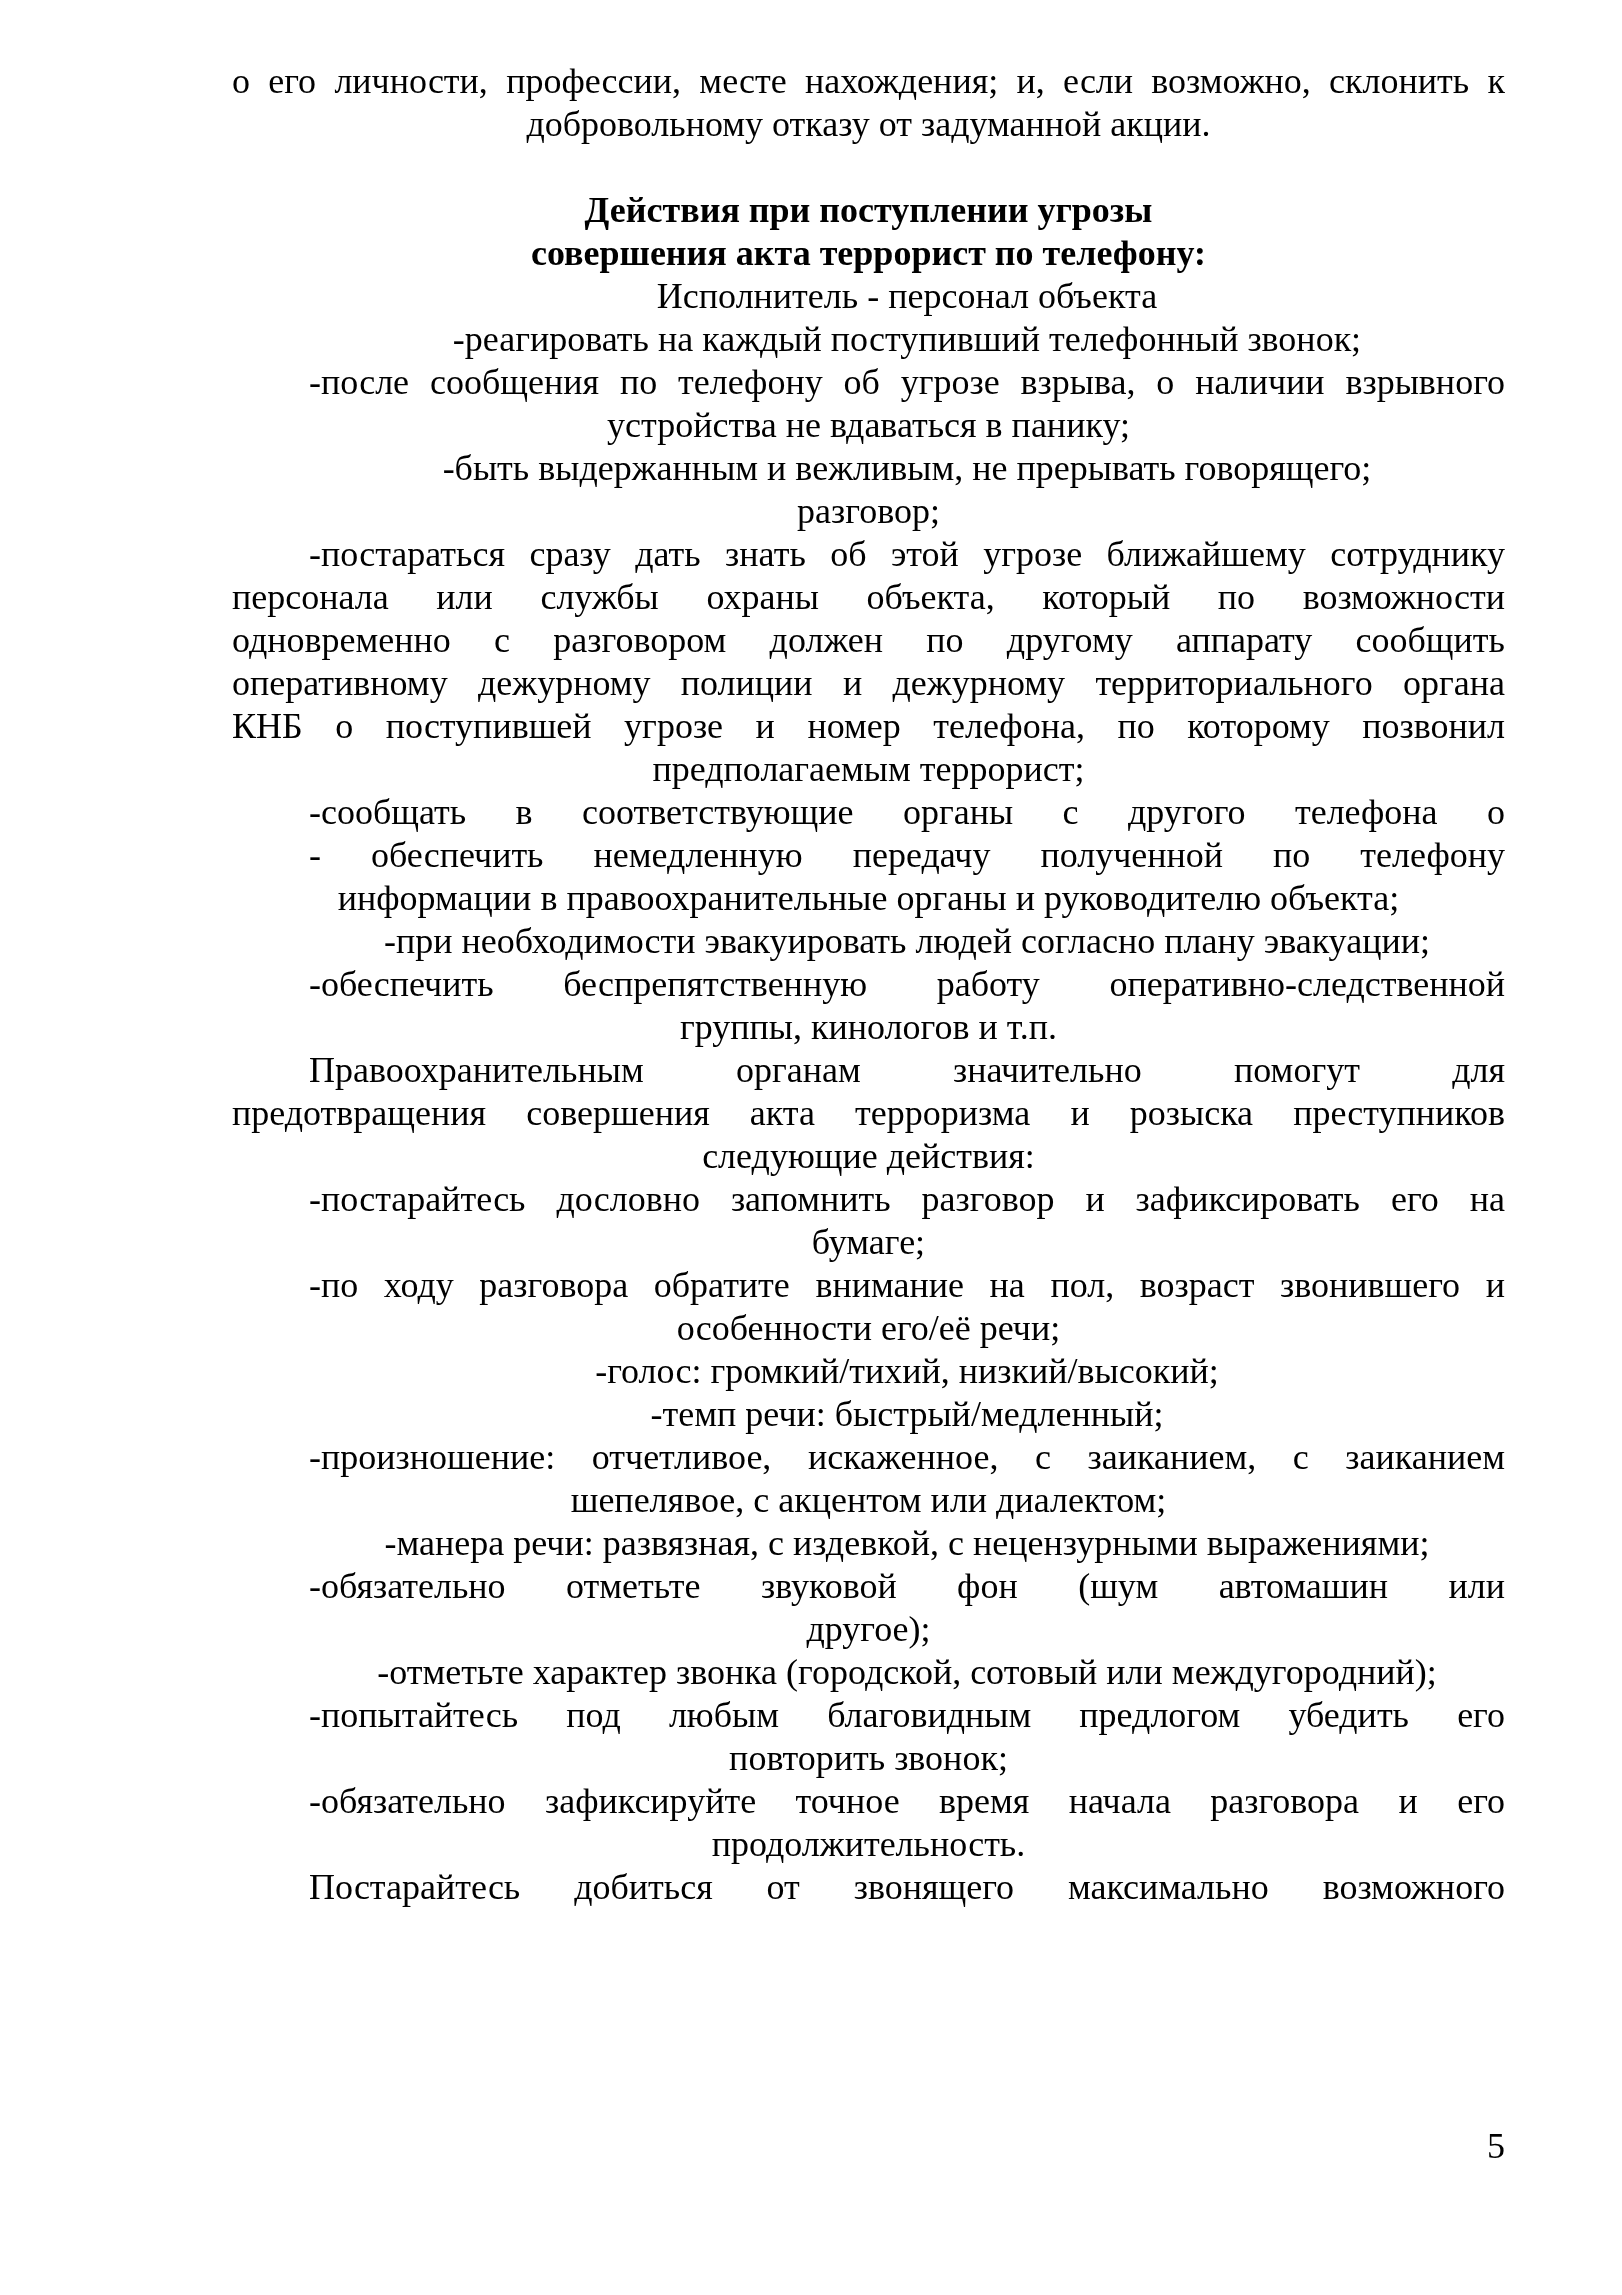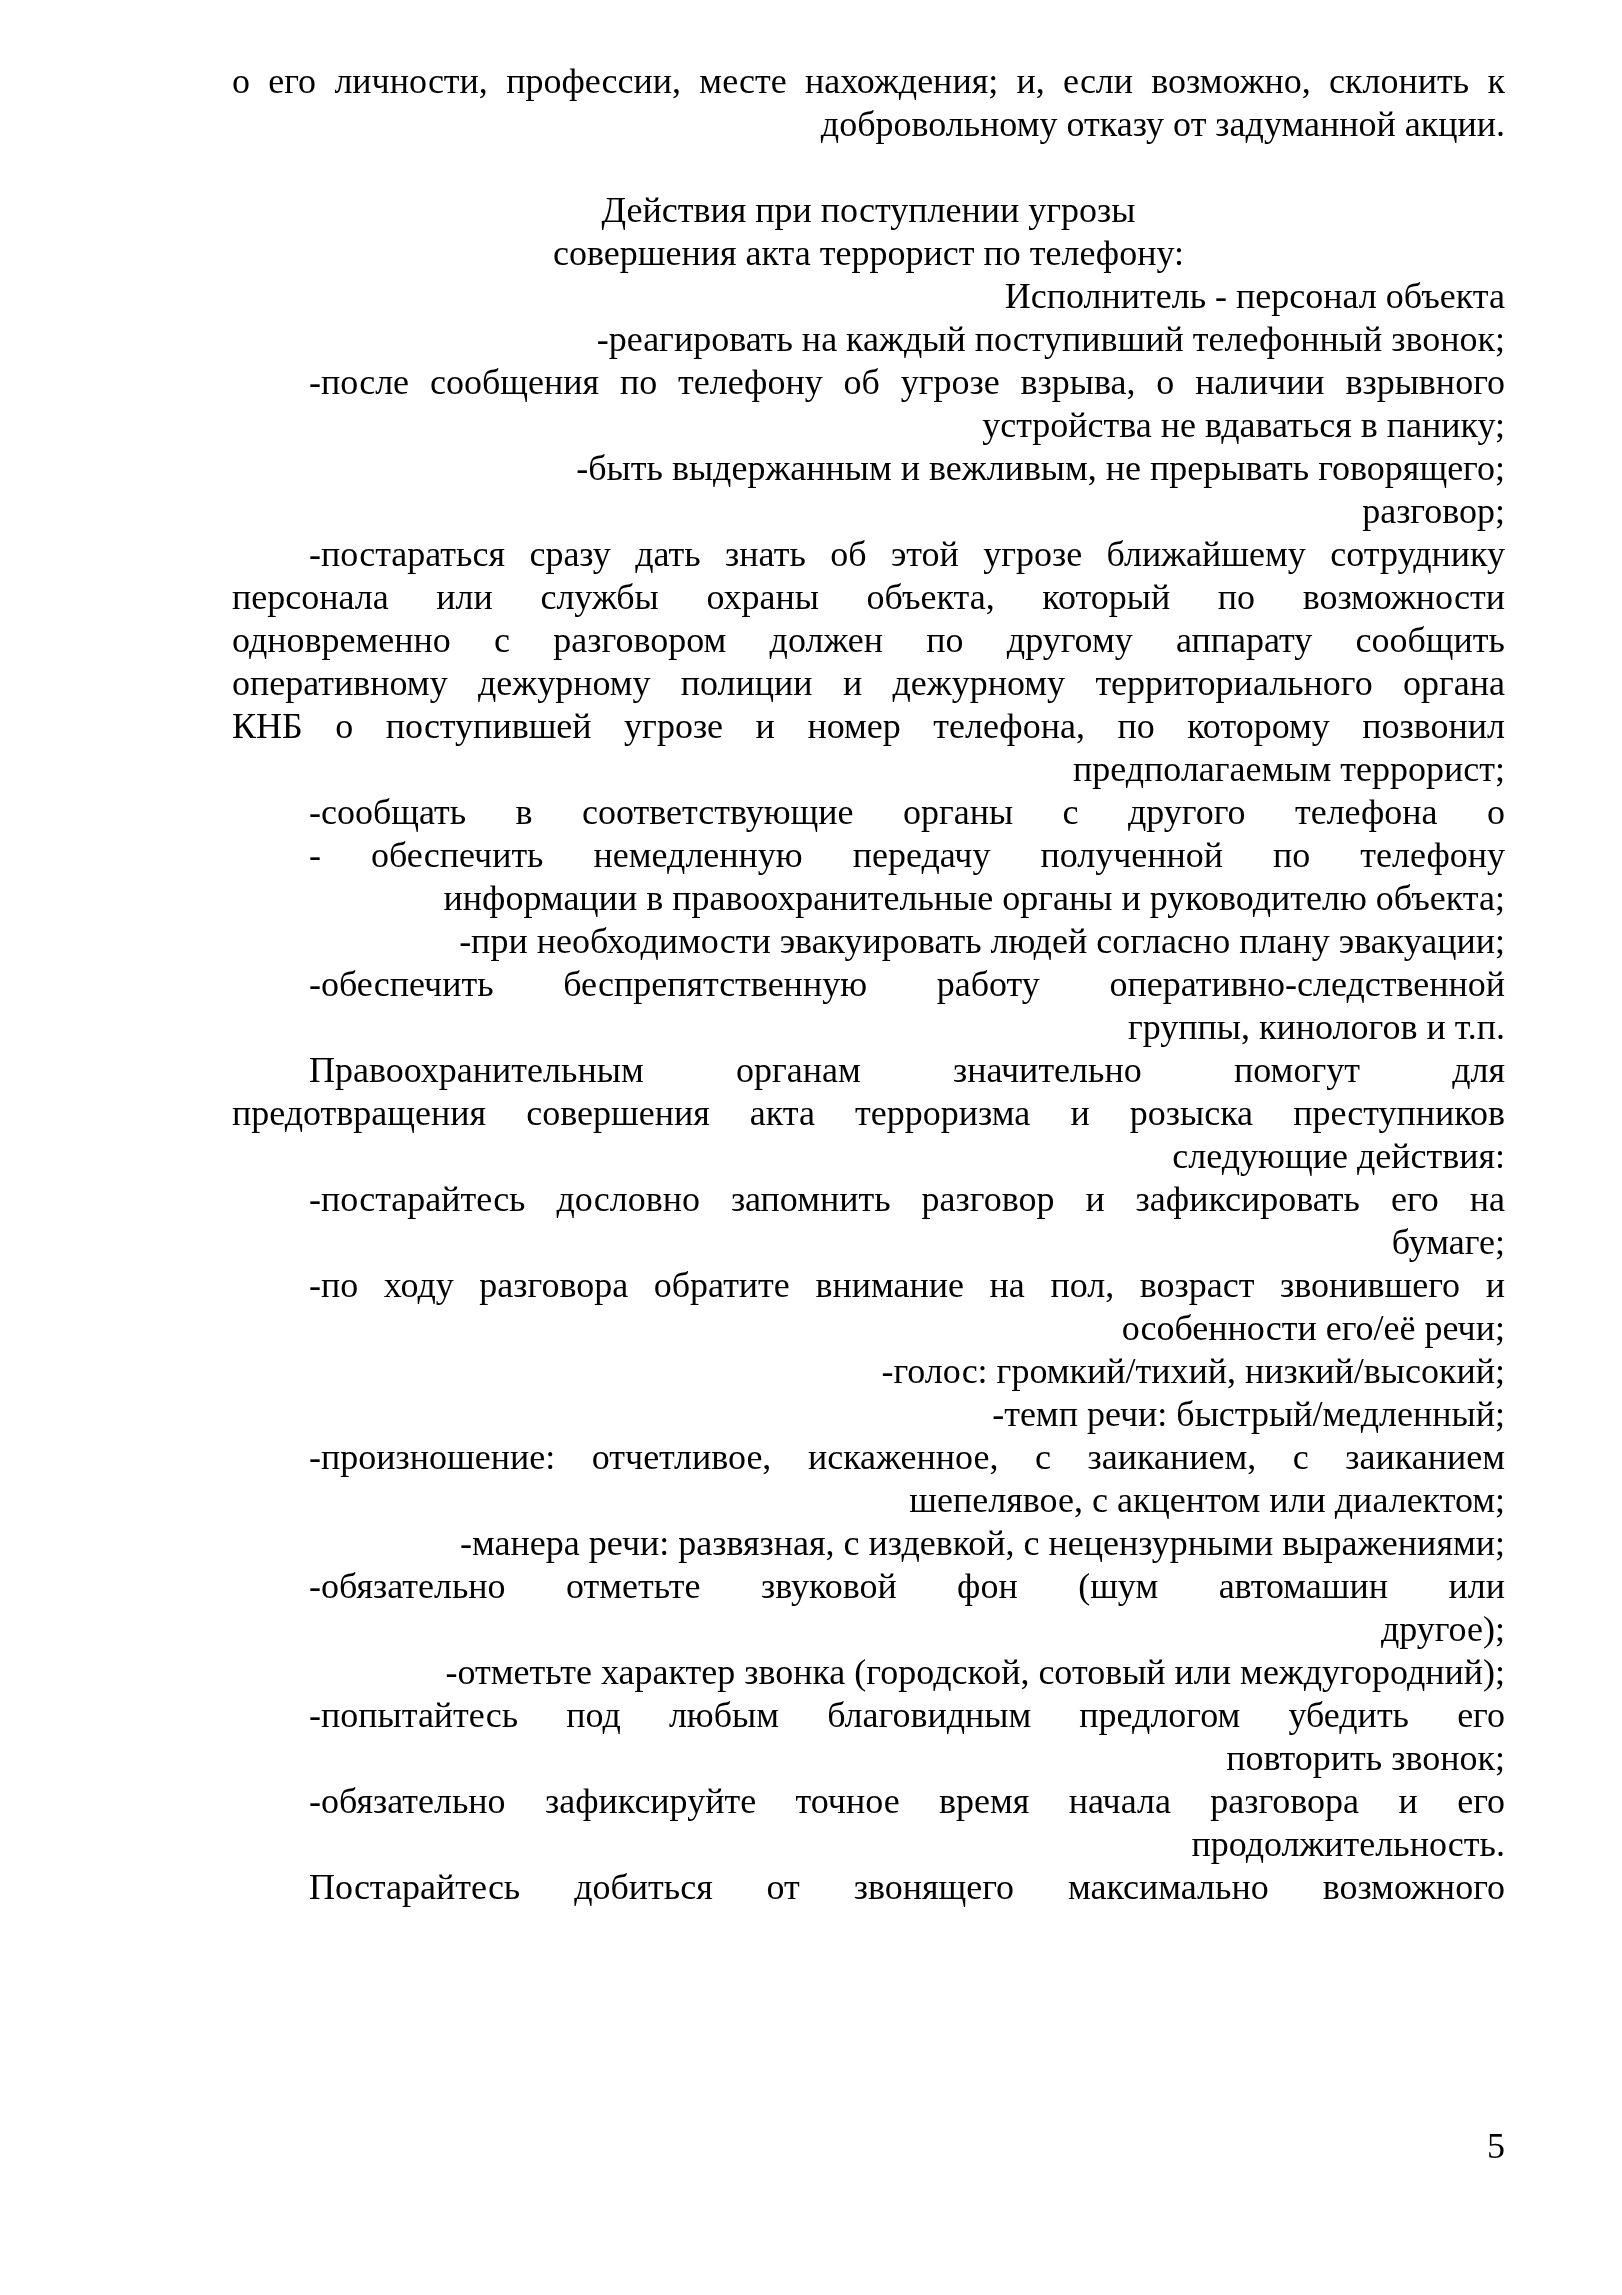--- a/index.html
+++ b/index.html
@@ -16,26 +16,26 @@
     position: absolute;
     left: 232px;
     top: 60px;
     width: 1273px;
   }
   .ln {
     height: 43px;
     line-height: 43px;
     font-size: 36px;
     overflow: hidden;
-    text-align: right;
+    text-align: center;
     white-space: normal;
   }
   .ln.ind  { text-indent: 77px; }
   .ln.j    { text-align: justify; text-align-last: justify; }
-  .ln.head { font-weight: normal; text-align: center; text-indent: 0; }
+  .ln.head { font-weight: bold; text-align: center; text-indent: 0; }
   .ln.ital { }
   .ln.blank { }
   .pagenum-row {
     position: absolute;
     left: 232px;
     top: 2125px;
     width: 1273px;
     text-align: right;
     font-size: 36px;
     line-height: 43px;

